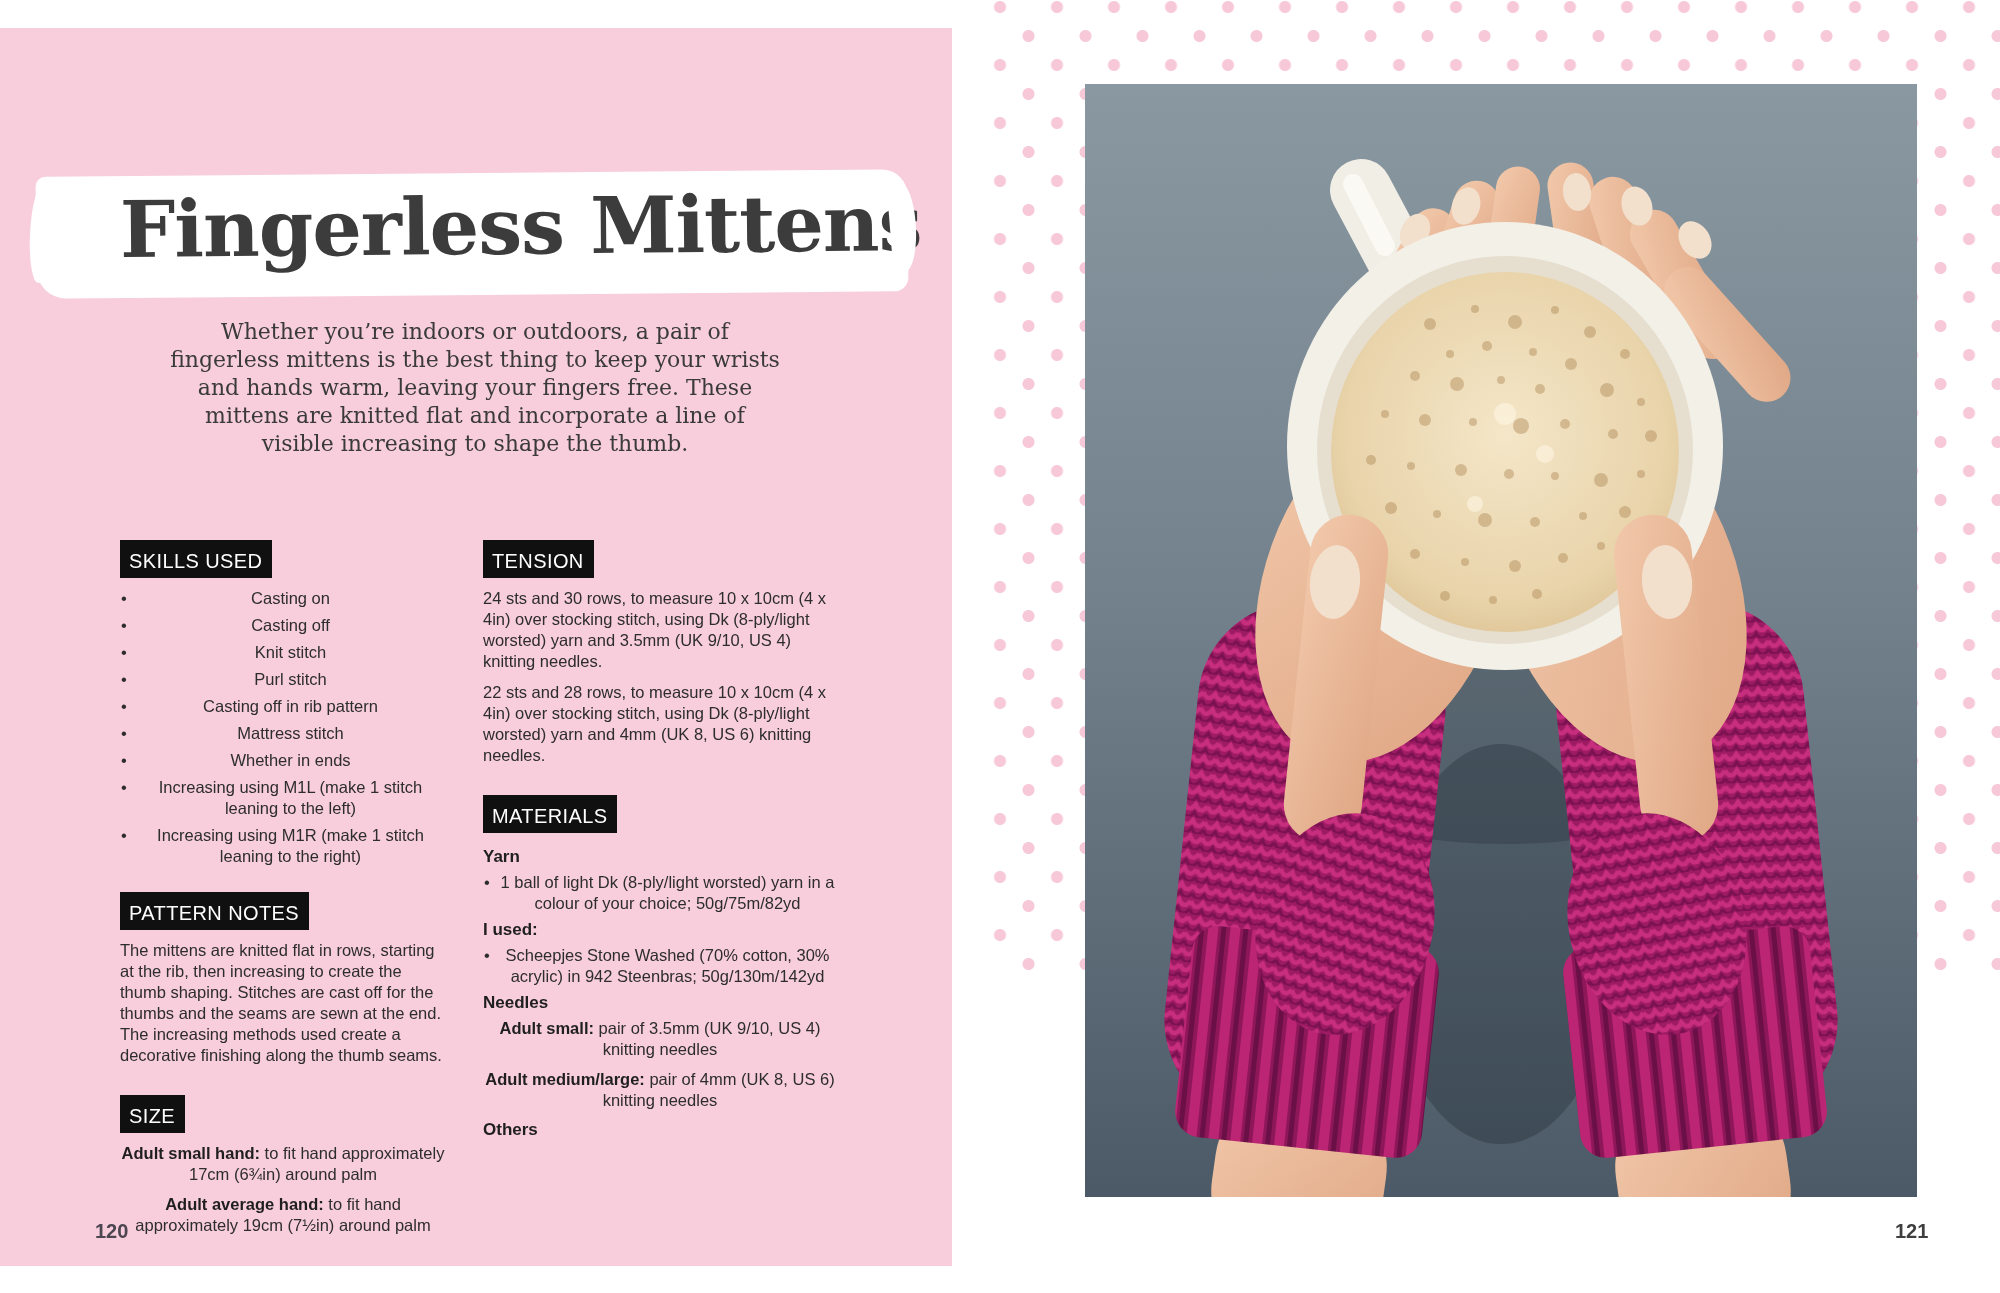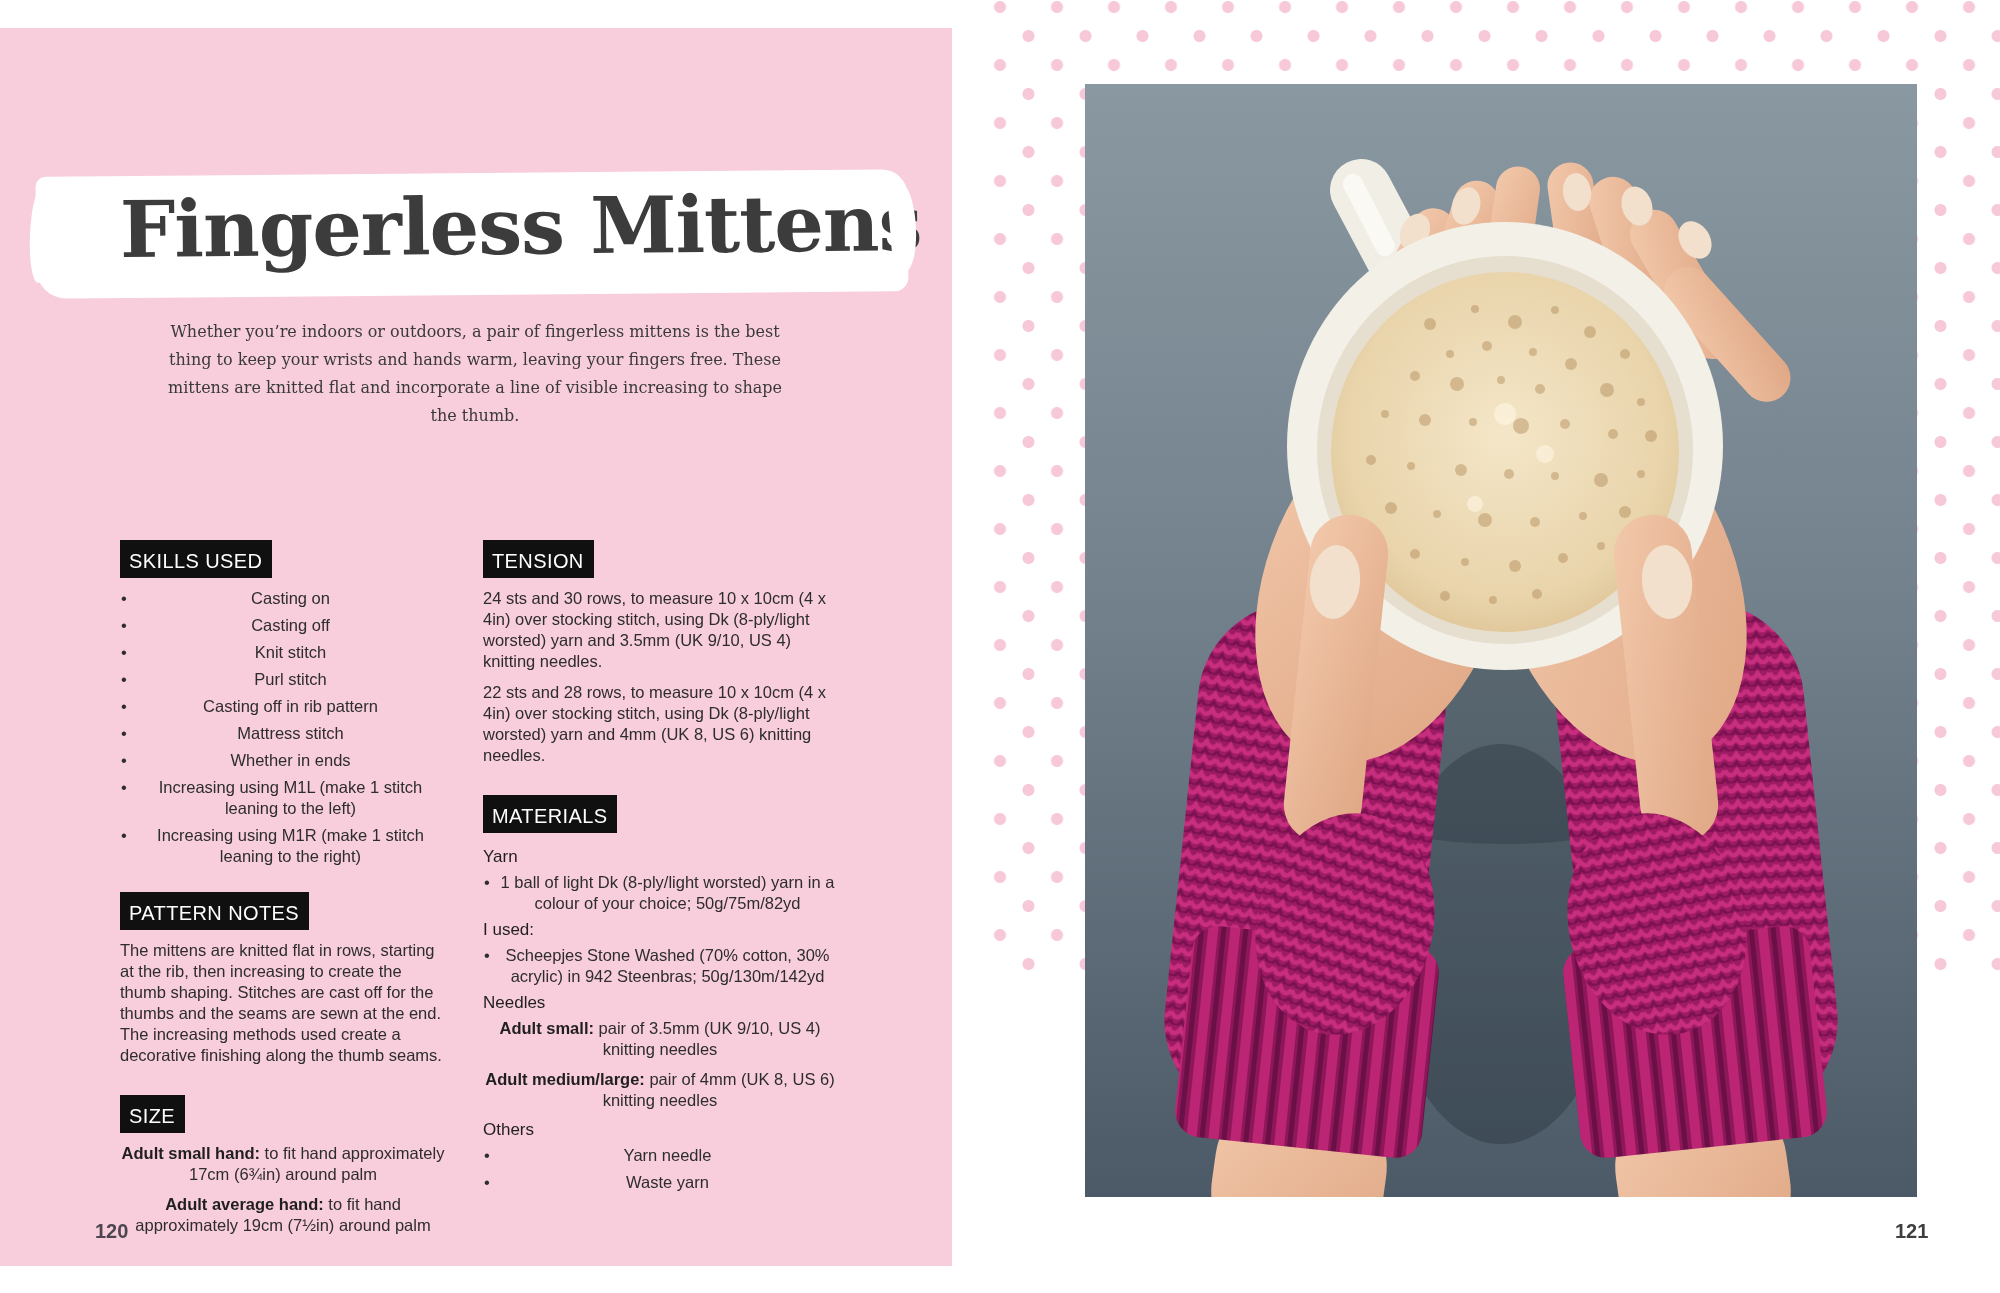--- a/index.html
+++ b/index.html
@@ -13,39 +13,39 @@
               background:#ffffff;border-radius:10px 26px 14px 30px;transform:rotate(-.5deg);}
   .title-band::before{content:"";position:absolute;left:-6px;top:10px;width:20px;height:96px;
               background:#ffffff;border-radius:50% 0 0 50%;transform:rotate(3deg);}
   .title-band::after{content:"";position:absolute;right:-8px;top:14px;width:26px;height:88px;
               background:#ffffff;border-radius:0 50% 60% 0;transform:rotate(-4deg);}
   .title{margin:0;position:absolute;left:84px;top:8px;width:800px;
          font-family:"DejaVu Serif","Liberation Serif",serif;font-weight:700;
          font-size:78px;letter-spacing:-1px;color:#3c3c3c;white-space:nowrap;}
 
   .intro{position:absolute;left:168px;top:290px;width:614px;margin:0;text-align:center;
-         font-family:"DejaVu Serif","Liberation Serif",serif;font-size:16px;line-height:28px;color:#3a3a3a;}
+         font-family:"DejaVu Serif","Liberation Serif",serif;font-size:22px;line-height:28px;color:#3a3a3a;}
 
   .col{position:absolute;top:512px;}
   .col-1{left:120px;width:326px;}
   .col-2{left:483px;width:354px;}
 
   .bar{display:inline-block;margin:0 0 10px 0;background:#101010;color:#ffffff;
        font-size:20px;font-weight:400;letter-spacing:.4px;padding:10px 10px 5px 9px;}
   .bar.gap-top{margin-top:19px;}
 
   .bullets{list-style:none;margin:0;padding:0;}
   .bullets li{position:relative;padding-left:15px;margin:0 0 6px 0;
               font-size:16.5px;line-height:21px;color:#2d2d2d;text-align:center;}
   .bullets li::before{content:"•";position:absolute;left:1px;top:0;color:#2d2d2d;}
 
   .body{margin:0 0 10px 0;font-size:16.5px;line-height:21px;color:#2d2d2d;}
   .entry{margin-bottom:9px;text-align:center;}
   .entry strong{color:#1f1f1f;}
-  .sub{margin:4px 0 5px 0;font-size:17px;font-weight:normal;color:#1f1f1f;}
+  .sub{margin:4px 0 5px 0;font-size:17px;font-weight:bold;color:#1f1f1f;}
 
   .page-num{position:absolute;font-size:20px;color:#4c4650;font-weight:bold;}
   .left-num{left:95px;top:1192px;}
   .right-num{left:910px;top:1220px;color:#3f3f3f;}
 
   
   .right-page{position:absolute;left:985px;top:0;width:1015px;height:973px;background-color:#ffffff;
     background-image:
       radial-gradient(circle,#f7c8d7 5.5px,rgba(255,255,255,0) 6.5px),
       radial-gradient(circle,#f7c8d7 5.5px,rgba(255,255,255,0) 6.5px);
@@ -105,24 +105,20 @@
       <p class="sub">I used:</p>
       <ul class="bullets">
         <li>Scheepjes Stone Washed (70% cotton, 30% acrylic) in 942 Steenbras; 50g/130m/142yd</li>
       </ul>
 
       <p class="sub">Needles</p>
       <p class="body entry"><strong>Adult small:</strong><span> pair of 3.5mm (UK 9/10, US 4) knitting needles</span></p>
       <p class="body entry"><strong>Adult medium/large:</strong><span> pair of 4mm (UK 8, US 6) knitting needles</span></p>
 
       <p class="sub">Others</p>
-      <ul class="bullets">
-        <li>Yarn needle</li>
-        <li>Waste yarn</li>
-      </ul>
     </div>
 
     <div class="page-num left-num">120</div>
   </section>
 
   <section class="right-page">
 
     <figure class="photo">
       <svg width="832" height="1113" viewBox="0 0 832 1113" xmlns="http://www.w3.org/2000/svg">
         <defs>

